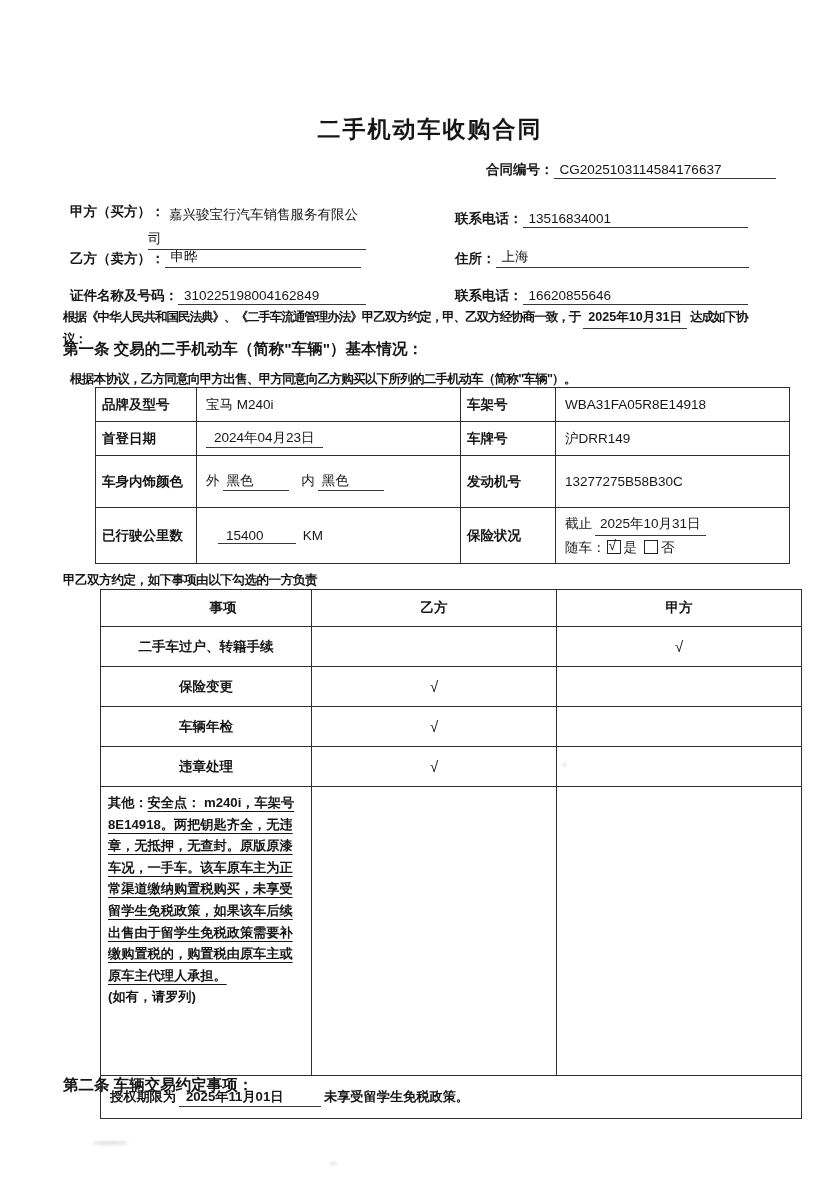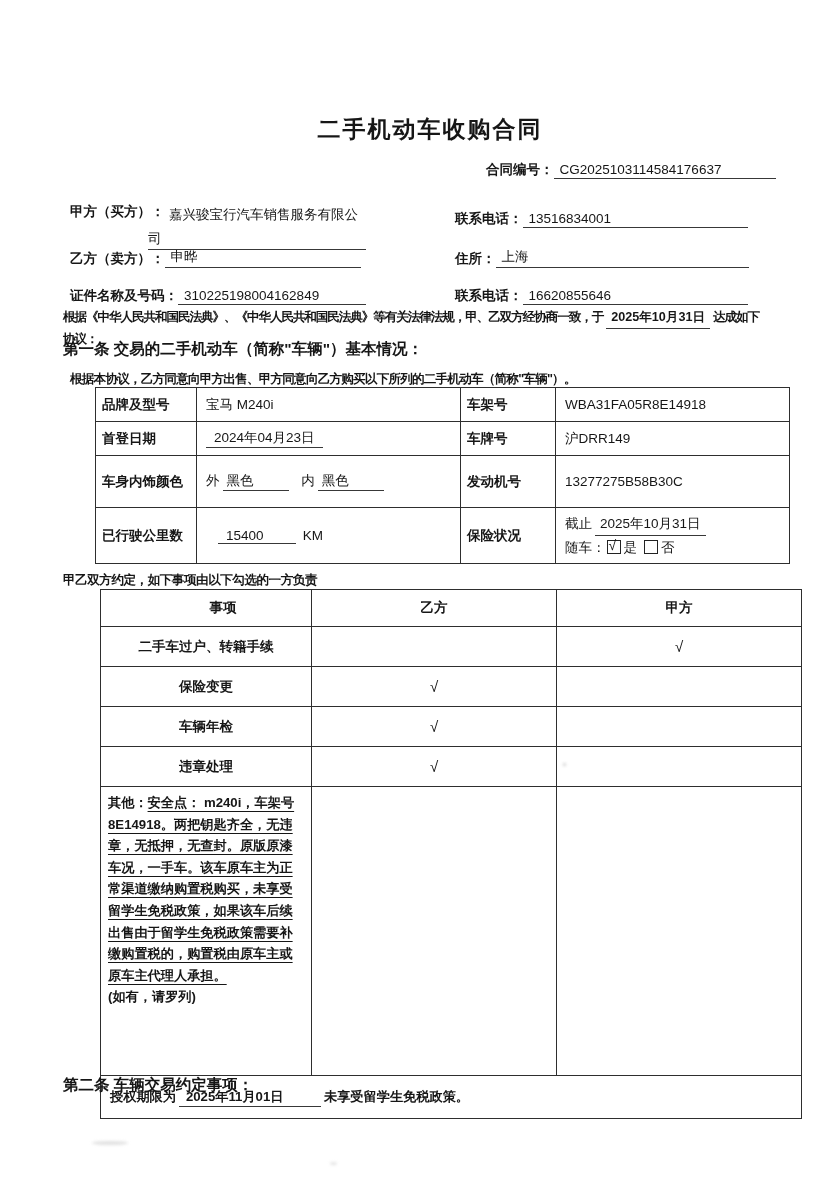--- a/index.html
+++ b/index.html
@@ -93,21 +93,21 @@
   </div>
 
   <div class="abs" style="left:70px;top:286px;">
     <span class="lbl">证件名称及号码：</span><span class="field-val" style="min-width:178px;">310225198004162849</span>
   </div>
   <div class="abs" style="left:455px;top:286px;">
     <span class="lbl">联系电话：</span><span class="field-val" style="min-width:215px;">16620855646</span>
   </div>
 
   <div class="para" style="left:63px;top:307px;width:700px;">
-    <span>根据《中华人民共和国民法典》、《中华人民共和国民法典》等有关法律法规，甲、乙双方经协商一致，于</span><span class="blank" style="padding:0 5px;">2025年10月31日</span><span>达成如下协议：</span>
+    <span>根据《中华人民共和国民法典》、《二手车流通管理办法》甲乙双方约定，甲、乙双方经协商一致，于</span><span class="blank" style="padding:0 5px;">2025年10月31日</span><span>达成如下协议：</span>
   </div>
 
   <h2 class="h-sec" style="left:63px;top:339px;">第一条 交易的二手机动车（简称"车辆"）基本情况：</h2>
   <div class="para" style="left:70px;top:369px;width:700px;letter-spacing:-0.8px;">根据本协议，乙方同意向甲方出售、甲方同意向乙方购买以下所列的二手机动车（简称"车辆"）。</div>
 
   <table class="tbl t1">
     <tbody>
         <tr class="r1">
       <th class="c1">品牌及型号</th>
       <td class="c2">宝马 M240i</td>

